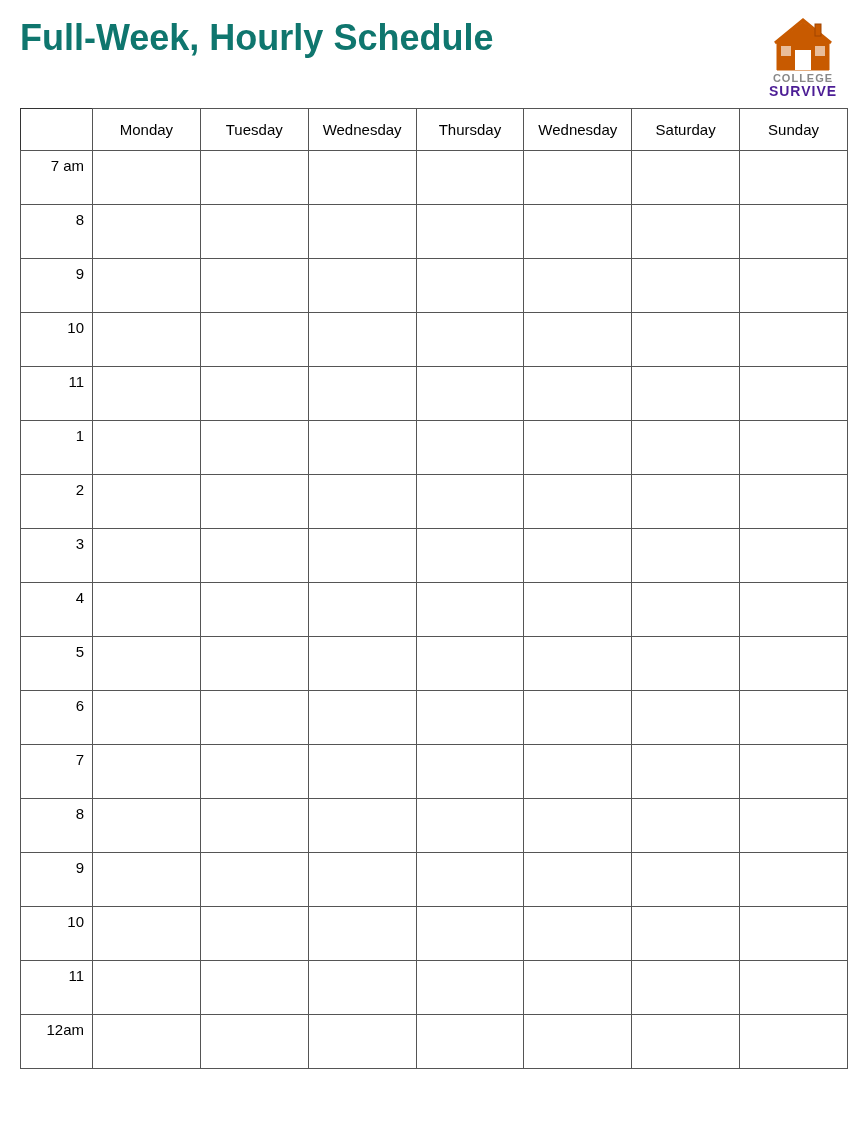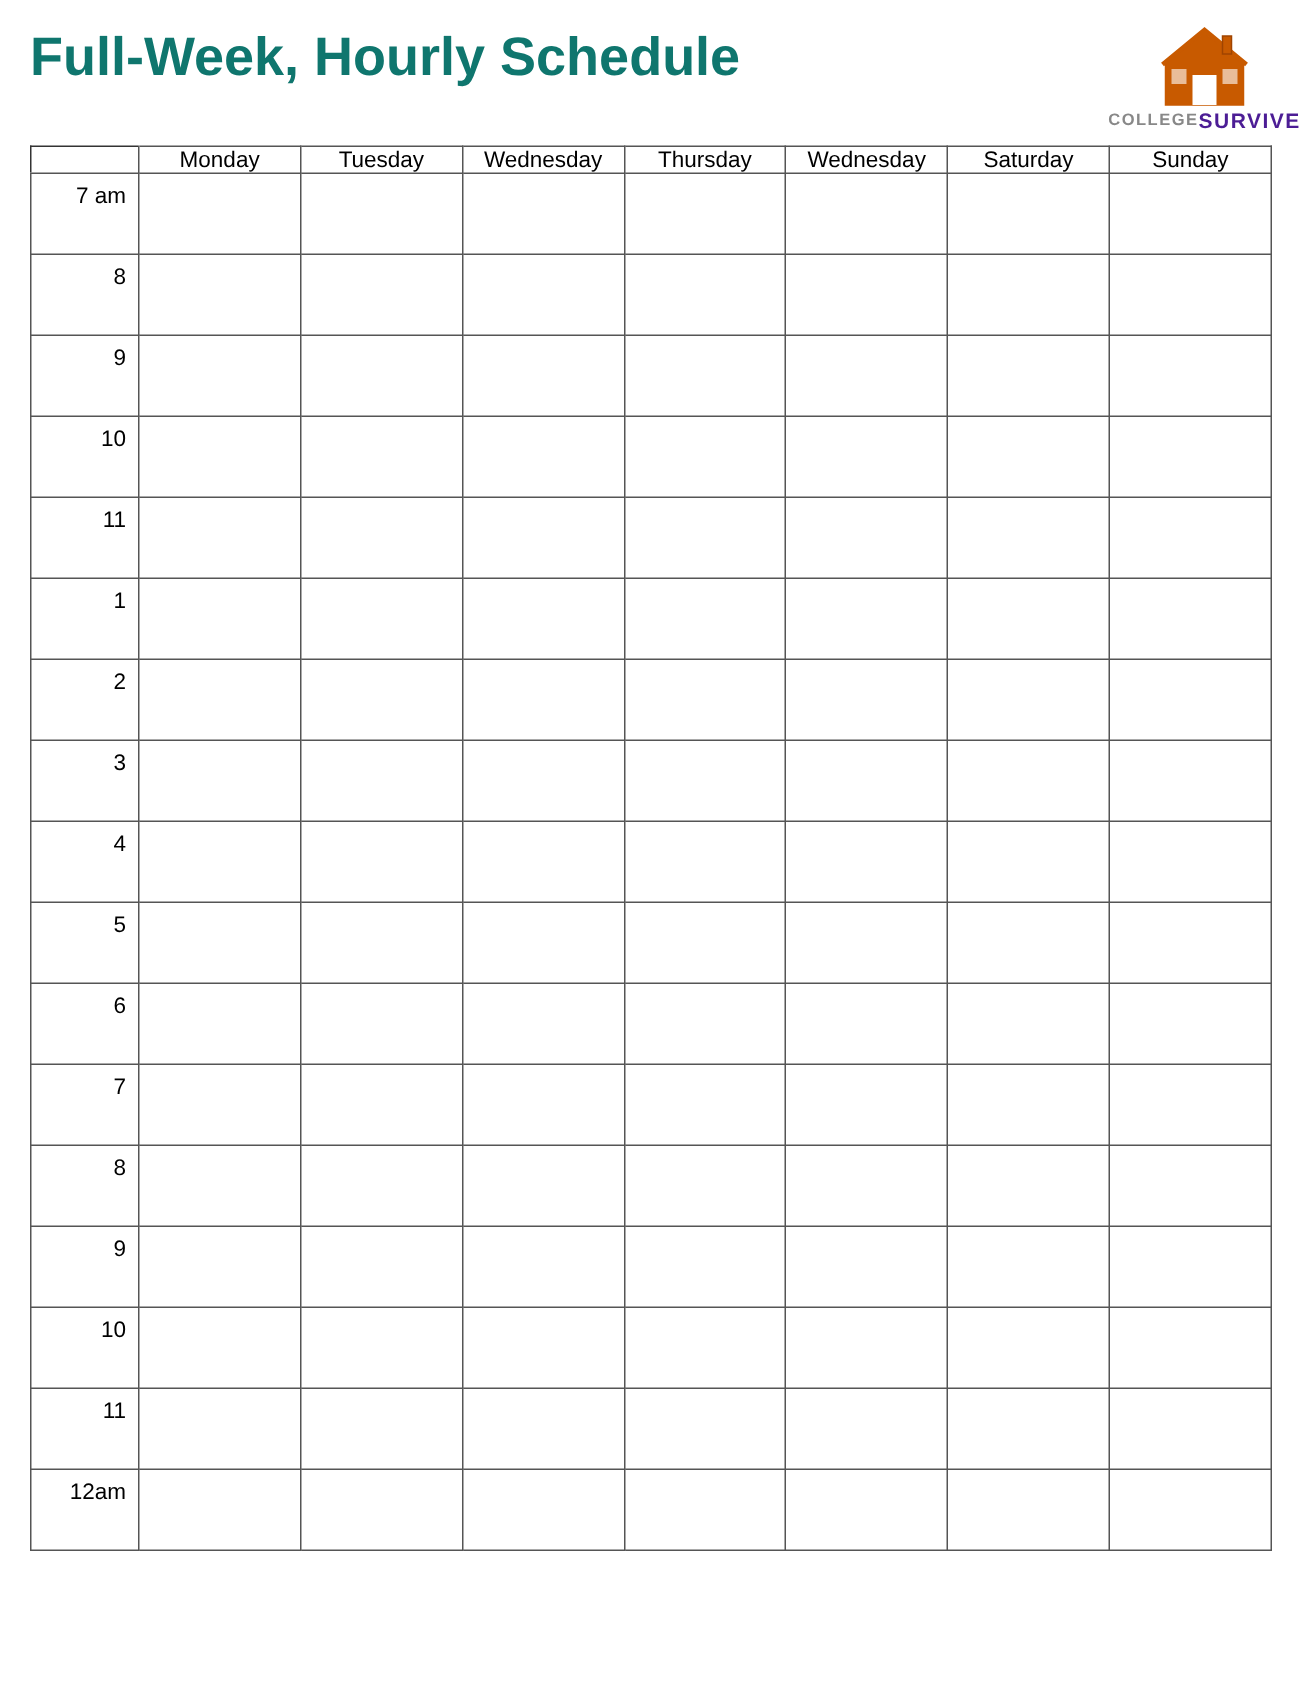--- a/index.html
+++ b/index.html
@@ -37,20 +37,21 @@
       width: 90px;
     }
 
     .logo-house {
       width: 60px;
       height: 55px;
     }
 
     .logo-text {
       display: flex;
+      flex-direction: column;
       align-items: center;
       line-height: 1;
     }
 
     .logo-college {
       font-size: 11px;
       font-weight: bold;
       color: #888;
       letter-spacing: 1px;
     }
@@ -70,21 +71,21 @@
 
     .schedule-table th,
     .schedule-table td {
       border: 1px solid #555;
     }
 
     .schedule-table th {
       text-align: center;
       font-size: 15px;
       font-weight: normal;
-      padding: 0 4px;
+      padding: 12px 4px;
       background: #fff;
     }
 
     .time-col {
       width: 72px;
       min-width: 72px;
       padding-left: 19px;
     }
 
     .day-col {

